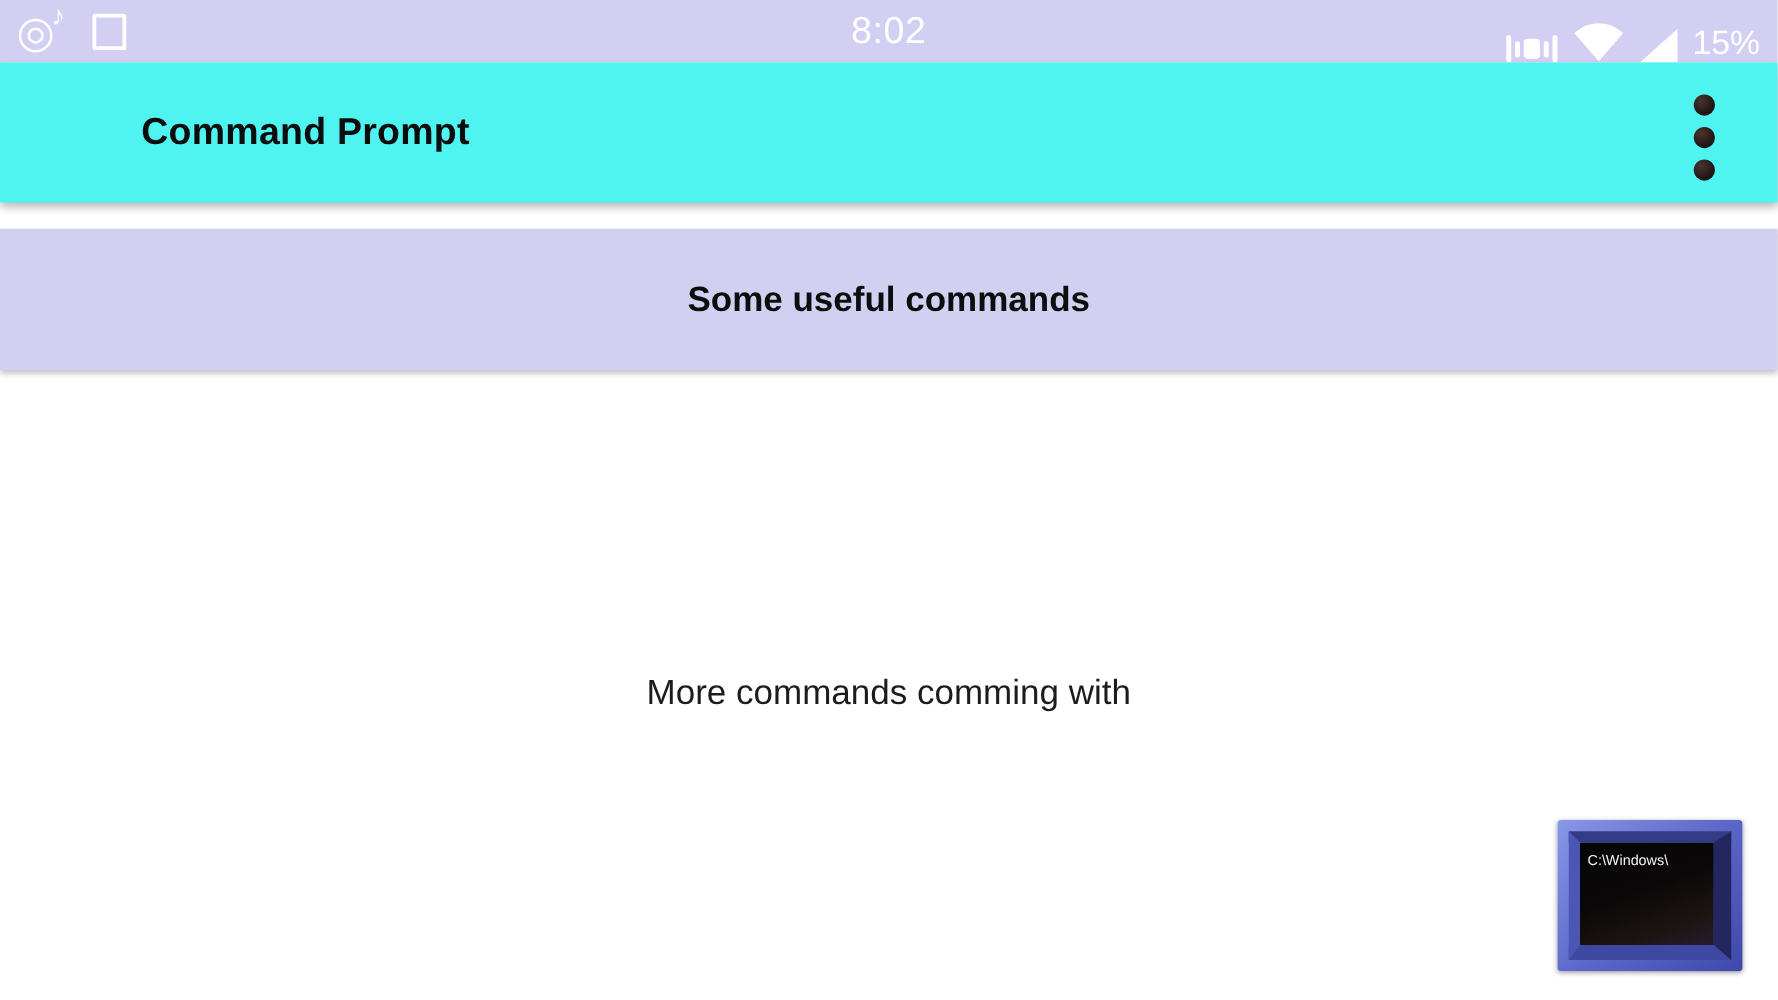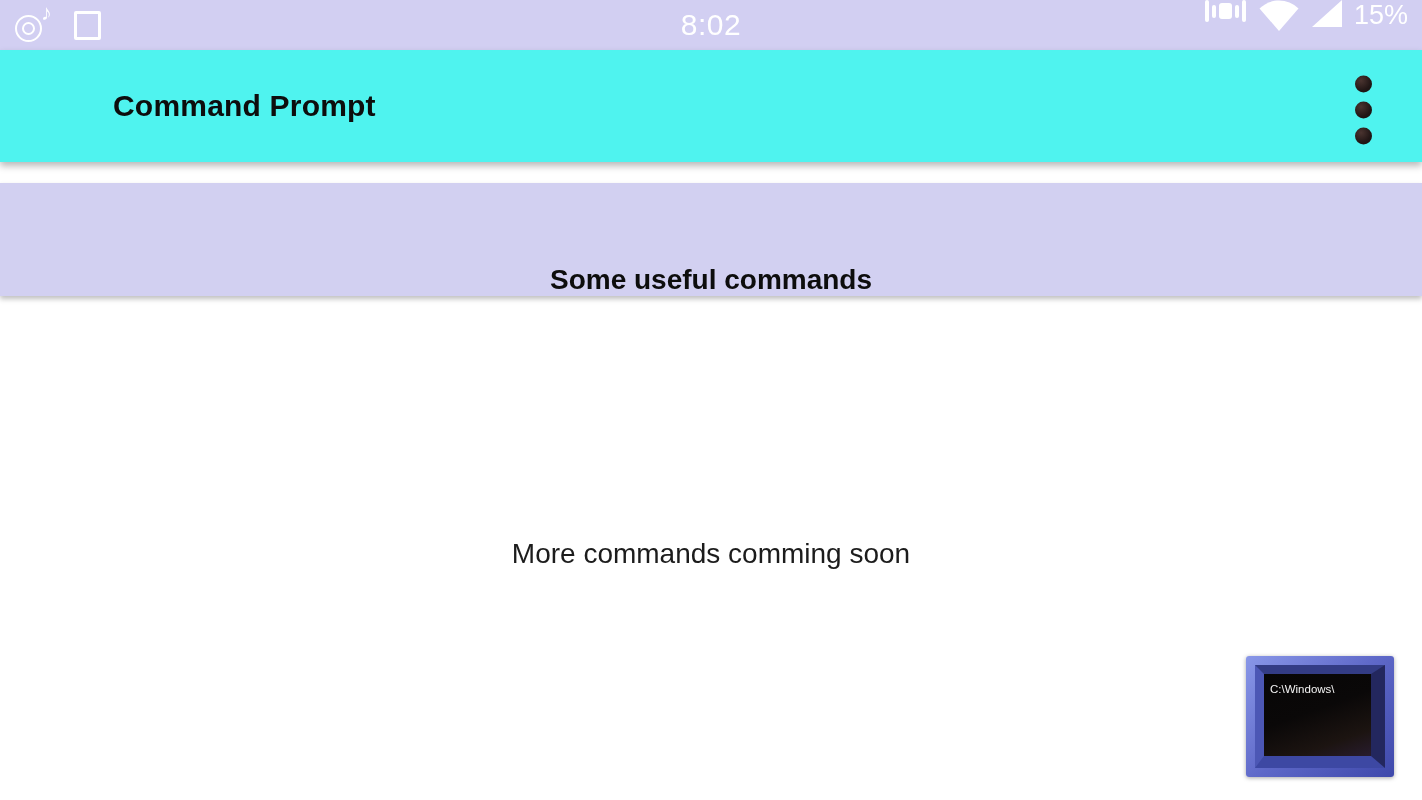--- a/index.html
+++ b/index.html
@@ -23,21 +23,21 @@
   .mi-c1 { position:absolute; left:1px; top:9px; width:27px; height:27px; border:2.5px solid #fff; border-radius:50%; }
   .mi-c2 { position:absolute; left:8px; top:16px; width:13px; height:13px; border:2.5px solid #fff; border-radius:50%; }
   .mi-note { position:absolute; right:-2px; top:-6px; font-size:22px; color:#fff; font-weight:700; }
   .square-icon { width:27px; height:29px; border:3px solid #fff; border-radius:2px; }
 
   .sb-time {
     position:absolute; left:0; right:0; top:0; height:50px;
     display:flex; align-items:center; justify-content:center;
     font-size:30px; font-weight:500; color:#fff; letter-spacing:0.5px;
   }
-  .sb-right { margin-left:auto; display:flex; align-items:flex-start; gap:12px; height:100%; }
+  .sb-right { margin-left:auto; display:flex; align-items:flex-end; gap:12px; height:100%; }
 
   .vibrate-icon { display:flex; align-items:center; gap:3px; }
   .vb { background:#fff; border-radius:2px; }
   .vb-tall { width:4px; height:22px; }
   .vb-short { width:4px; height:13px; }
   .vb-body { width:13px; height:16px; border-radius:3px; }
 
   .wifi-icon { width:42px; height:32px; }
   .signal-icon {
     width:0; height:0;
@@ -63,21 +63,21 @@
     display:flex; flex-direction:column; gap:9px; padding:6px 10px; cursor:pointer;
   }
   .dot { width:17px; height:17px; border-radius:50%;
     background:radial-gradient(circle at 35% 30%, #4a3430 0%, #221716 60%, #170f0e 100%); }
 
   
   .card {
     position:absolute; left:0; width:100%; height:113px;
     background:#d2d0f1;
     box-shadow:0 3px 5px rgba(0,0,0,0.25);
-    display:flex; align-items:flex-end; justify-content:center;
+    display:flex; align-items:center; justify-content:center;
     cursor:pointer; z-index:2;
   }
   .card-1 { top:183px; }
   .card-2 { top:318px; }
   .card-label { font-size:28px; font-weight:700; color:#0d0d0d; }
 
   
   .coming-soon {
     position:absolute; left:0; top:538px; width:100%;
     text-align:center;
@@ -147,21 +147,21 @@
       <span class="dot"></span>
       <span class="dot"></span>
     </div>
   </div>
 
   <div class="card card-1">
     <span class="card-label">Some useful commands</span>
   </div>
 
 
-  <div class="coming-soon">More commands comming soon</div>
+  <div class="coming-soon">More commands comming with</div>
 
   <div class="cmd-widget">
     <div class="cmd-bevel">
       <span class="cmd-text">C:\Windows\</span>
     </div>
   </div>
 
 </div>
 
 </body></html>

